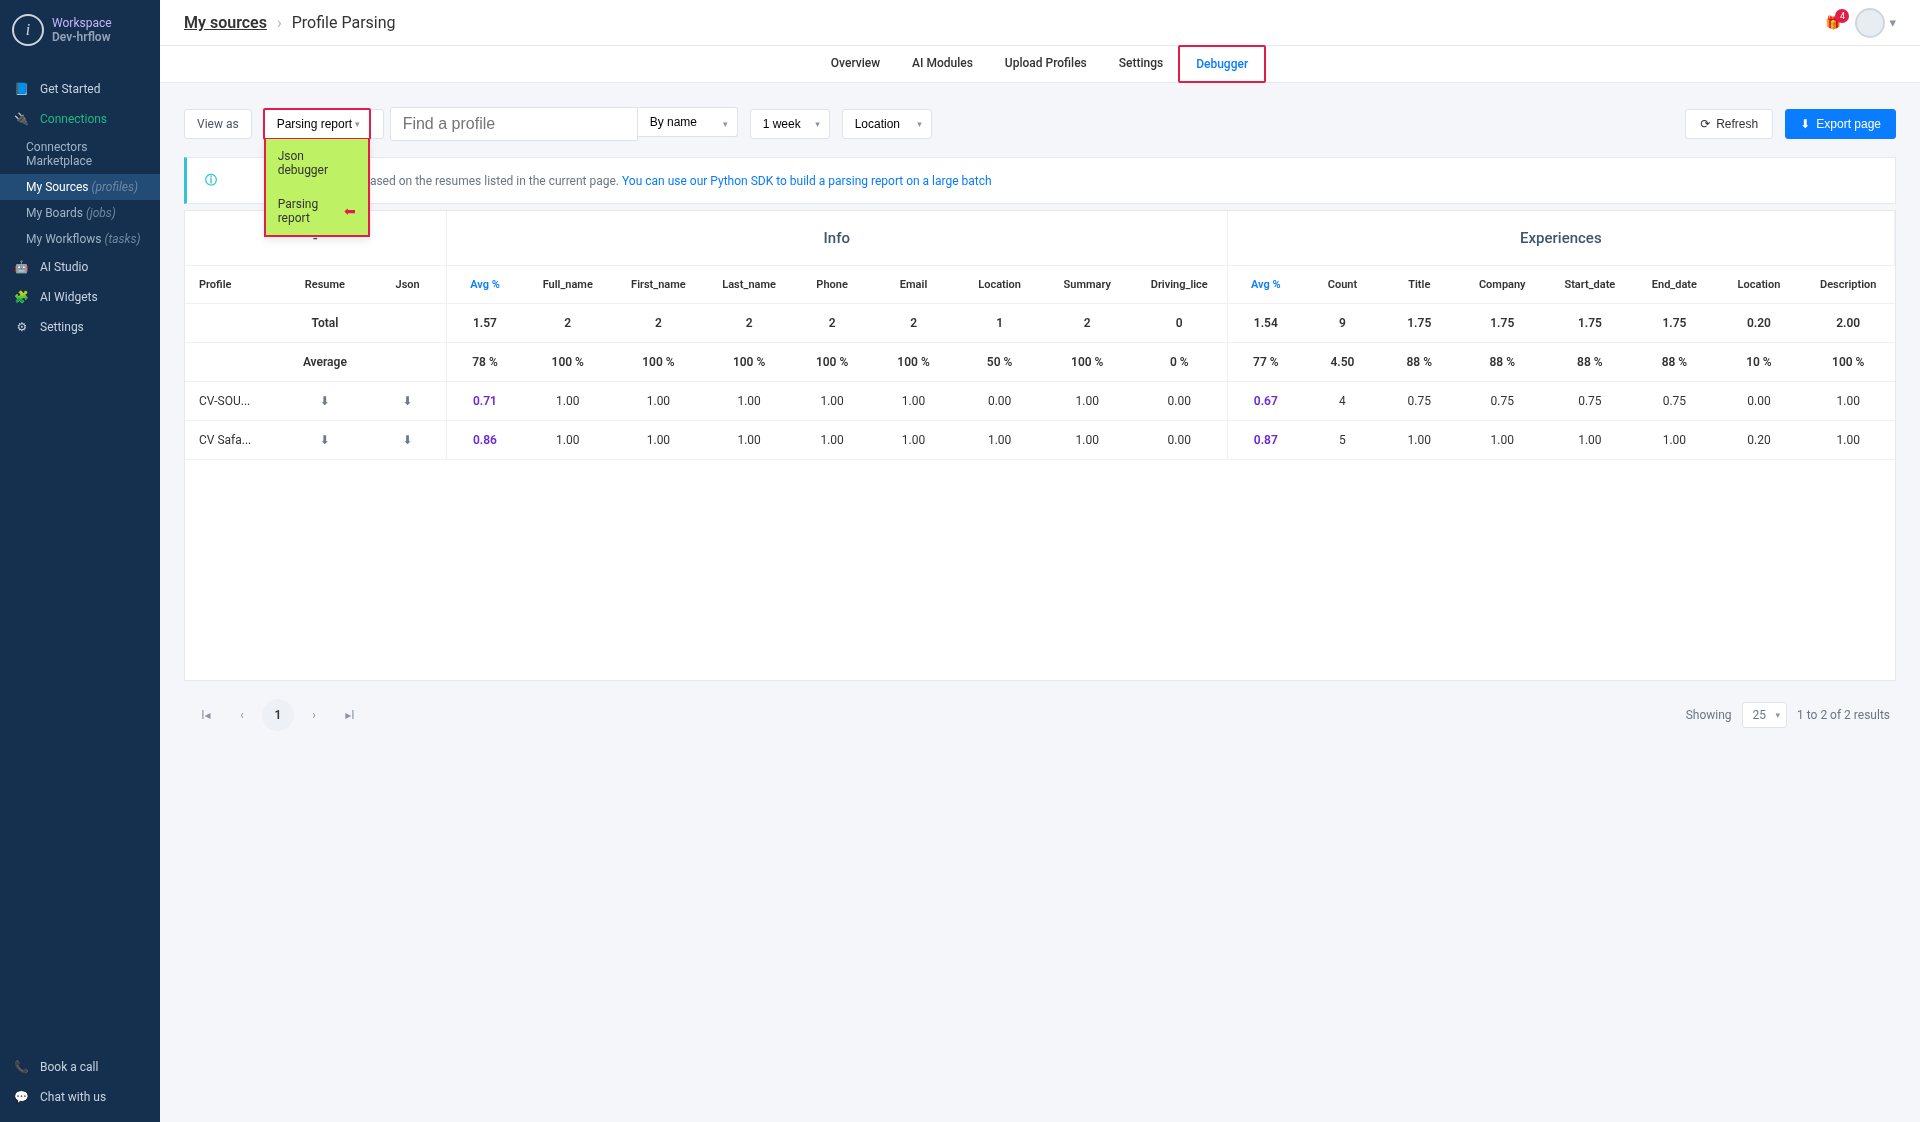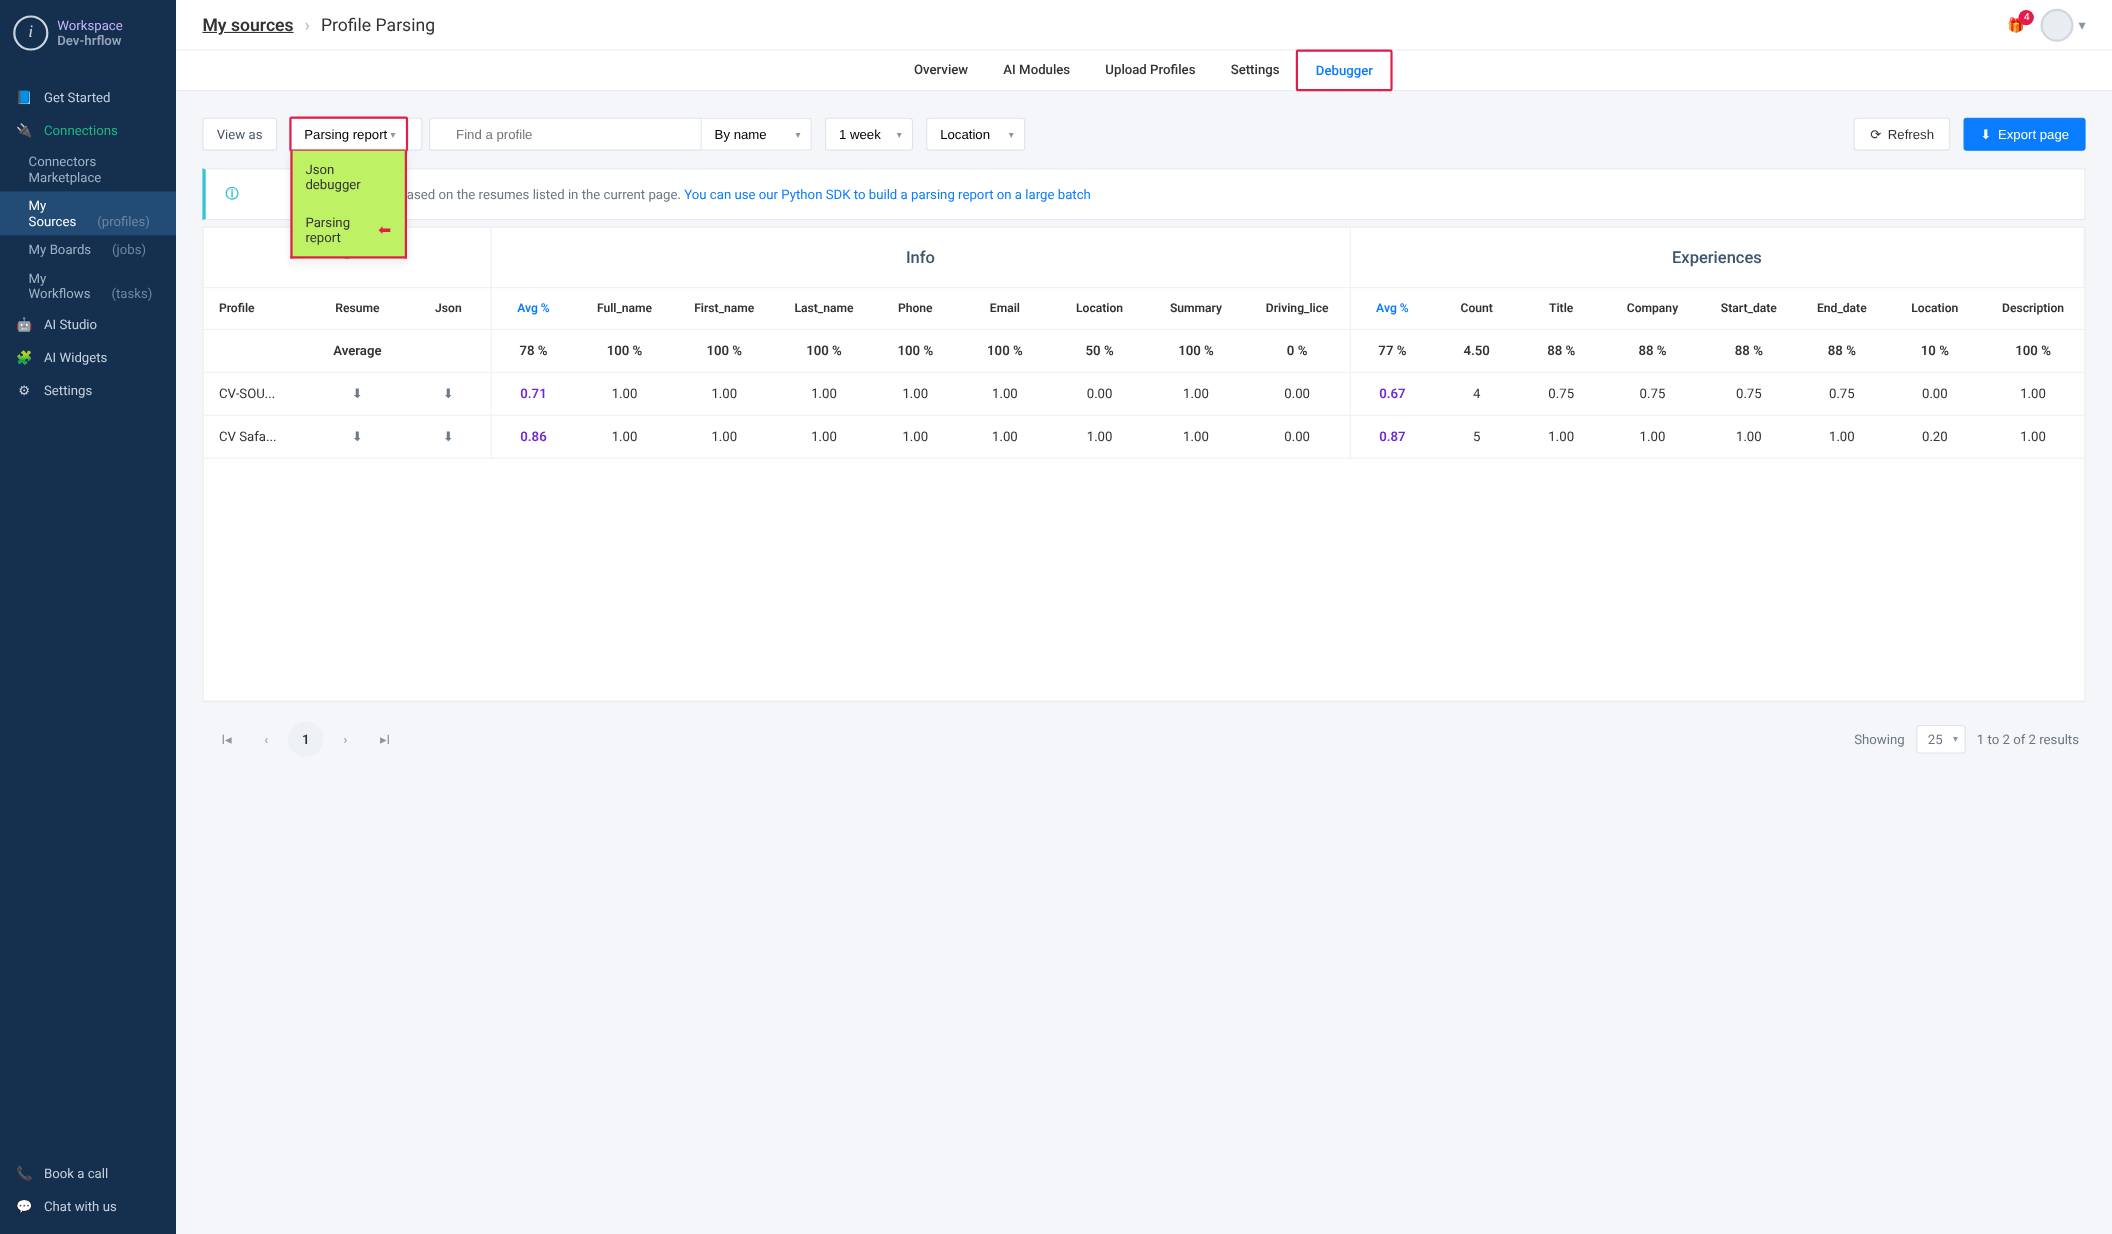--- a/index.html
+++ b/index.html
@@ -12,21 +12,21 @@
   .logo-circ { width: 32px; height: 32px; border-radius: 50%; border: 2px solid #cbd5e1; display:flex; align-items:center; justify-content:center; color:#cbd5e1; font-style:italic; font-family: serif; font-size:16px;}
   .ws-text { display: flex; flex-direction: column; font-size: 12px; }
   .ws-text .line1 { color: #c4b5fd; }
   .ws-text .line2 { color: #94a3b8; font-weight: 600; }
   .side-item { display: flex; gap: 10px; align-items: center; padding: 8px 14px; font-size: 12px; cursor: pointer; color: #c8d2de; }
   .side-item.grn { color: #1fb881; }
   .icon { width: 16px; display: inline-flex; justify-content: center; }
   .side-spacer { flex: 1; }
   .side-sub-item { padding: 6px 14px 6px 26px; font-size: 12px; color: #a0b3c6; cursor: pointer; }
   .side-sub-item.active { background: #224b75; color:#fff; }
-  .side-sub-item .paren { color: #6d87a0; margin-left:19px;}
+  .side-sub-item .paren { color: #6d87a0; margin-left:3px;font-style:italic;}
 
   
   .main { flex: 1; display: flex; flex-direction: column; overflow: hidden; }
 
   .topbar { background: #fff; border-bottom: 1px solid #e6e8ec; padding: 6px 24px; display:flex; align-items:center; justify-content:space-between; min-height:46px;}
   .breadcrumb { font-size: 16px; color: #333; display:flex; gap:10px; align-items:center;}
   .breadcrumb a { color:#333; text-decoration:underline; font-weight:600;}
   .breadcrumb .sep { color:#b0b6bf; }
   .top-right { display:flex; align-items:center; gap:14px;}
   .gift-wrap { position:relative; color:#a7afbb; cursor:pointer;}
@@ -43,21 +43,21 @@
 
   .filter-row { display:flex; align-items:center; gap:12px; margin-bottom:16px;}
   .view-as-lbl { background:#fff; border:1px solid #dfe3e9; padding:7px 12px; font-size:12px; border-radius:3px; color:#4a5568;}
   .sel-box { position:relative; }
   .sel-btn { background:#fff; border:2px solid #e11d48; padding:7px 28px 7px 12px; font-size:12px; border-radius:3px; cursor:pointer; min-width:120px; text-align:left;}
   .sel-btn.plain { border:1px solid #dfe3e9;}
   .sel-btn::after{ content:'▾'; position:absolute; right:10px; top:50%; transform:translateY(-50%); color:#8b96a3; font-size:9px;}
   .dropdown { position:absolute; top:100%; left:0; right:0; background:#bef264; border:1px solid #dfe3e9; border-top:none; z-index:10; box-shadow:0 4px 8px rgba(0,0,0,0.08);}
   .dd-item { padding:10px 12px; font-size:12px; cursor:pointer; display:flex; align-items:center;}
   .arrow-left { color:#e11d48; margin-left:8px; font-size:14px;}
-  .find-input { background:#fff; border:1px solid #dfe3e9; padding:7px 24px; font-size:12px; border-radius:3px; width:248px; color:#8b96a3;}
+  .find-input { background:#fff; border:1px solid #dfe3e9; padding:7px 12px; font-size:16px; border-radius:3px; width:248px; color:#8b96a3;}
   .btn { background:#fff; border:1px solid #dfe3e9; padding:7px 14px; font-size:12px; border-radius:3px; cursor:pointer; display:inline-flex; align-items:center; gap:6px; color:#333; font-weight:500;}
   .btn.primary { background:#0a7cff; color:#fff; border-color:#0a7cff;}
   .spacer { flex:1; }
 
   .info-banner { background:#fff; border:1px solid #e6e8ec; border-left:3px solid #34c3d6; padding:14px 18px; font-size:12px; color:#6b7684; display:flex; gap:10px; align-items:center; margin-bottom:6px;}
   .info-banner .info-ic { color:#34c3d6; font-weight:bold;}
   .info-banner a { color:#0a7cff; text-decoration:none;}
 
   .table-wrap { background:#fff; border:1px solid #e6e8ec; overflow-x:auto; width:100%; }
   table { border-collapse: collapse; min-width: 1150px; width:100%; table-layout:fixed; font-size:12px;}
@@ -266,20 +266,42 @@
             <th>Count</th>
             <th>Title</th>
             <th>Company</th>
             <th>Start_date</th>
             <th>End_date</th>
             <th>Location</th>
             <th>Description</th>
           </tr>
         </thead>
         <tbody id="tbody">
+          <tr class="tot-row">
+            <td class="left-col"></td>
+              <td>Total</td>
+              <td class="vsep"></td>
+            <td>1.57</td>
+              <td>2</td>
+              <td>2</td>
+              <td>2</td>
+              <td>2</td>
+              <td>2</td>
+              <td>1</td>
+              <td>2</td>
+              <td class="vsep">0</td>
+            <td>1.54</td>
+              <td>9</td>
+              <td>1.75</td>
+              <td>1.75</td>
+              <td>1.75</td>
+              <td>1.75</td>
+              <td>0.20</td>
+              <td>2.00</td>
+          </tr>
           <tr class="avg-row">
             <td class="left-col"></td>
               <td>Average</td>
               <td class="vsep"></td>
             <td>78 %</td>
               <td>100 %</td>
               <td>100 %</td>
               <td>100 %</td>
               <td>100 %</td>
               <td>100 %</td>

